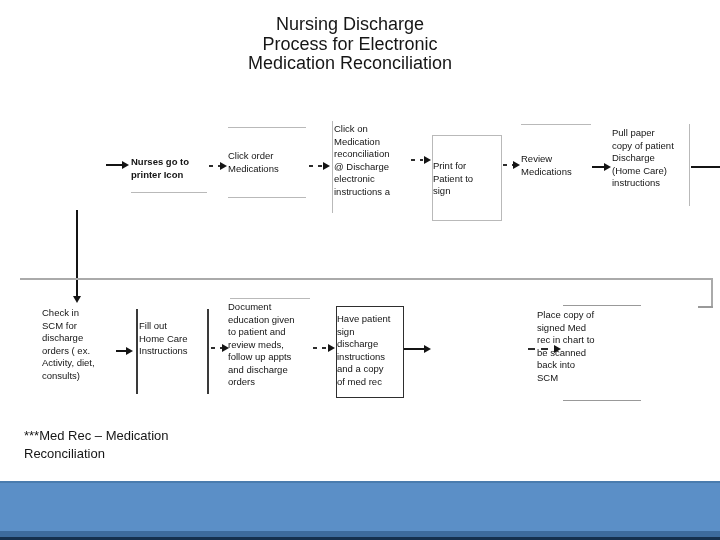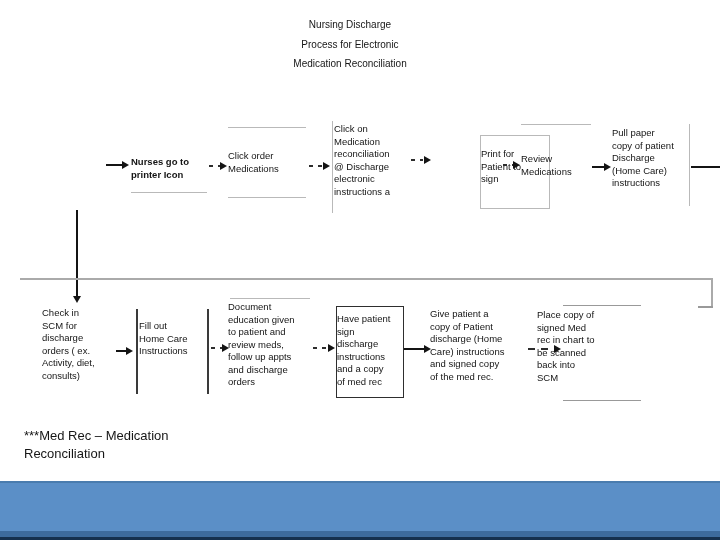--- a/index.html
+++ b/index.html
@@ -1,34 +1,34 @@
 <!DOCTYPE html>
 <html><head>
 <meta charset="utf-8">
 <style>
   html,body{margin:0;padding:0;background:#fff;}
   #stage{position:relative;width:720px;height:540px;background:#ffffff;overflow:hidden;
          font-family:"Liberation Sans",sans-serif;color:#111;}
   .abs{position:absolute;}
   
-  #title{top:15px;left:150px;width:400px;text-align:center;font-size:10px;line-height:19.5px;
+  #title{top:15px;left:150px;width:400px;text-align:center;font-size:18px;line-height:19.5px;
          white-space:pre-line;color:#161616;}
   #note{top:427px;left:24px;width:192px;text-align:left;font-size:13px;line-height:17.5px;
         white-space:pre-line;color:#161616;}
   
   .fbox{position:absolute;font-size:9.5px;line-height:12.5px;text-align:left;white-space:pre-line;color:#141414;}
   .t0{left:38px;top:128px;width:68px;height:70px;border:1.5px solid #4a4a4a;padding-top:5px;}
   .t1{left:131px;top:156px;width:76px;font-weight:bold;}
   .t1b{left:131px;top:192px;width:76px;border-top:1.5px solid #b9b9b9;}
   .t2{left:228px;top:150px;width:78px;}
   .t2t{left:228px;top:127px;width:78px;border-top:1.5px solid #b9b9b9;}
   .t2b{left:228px;top:197px;width:78px;border-top:1.5px solid #b9b9b9;}
   .t3{left:334px;top:123px;width:76px;}
   .t3l{left:332px;top:121px;width:0;height:92px;border-left:1.5px solid #b9b9b9;}
-  .t4{left:432px;top:135px;width:68px;height:60px;border:1.5px solid #b9b9b9;padding-top:12px;margin-left:48px;}
+  .t4{left:432px;top:135px;width:68px;height:60px;border:1.5px solid #b9b9b9;padding-top:24px;}
   .t5{left:521px;top:153px;width:70px;}
   .t5t{left:521px;top:124px;width:70px;border-top:1.5px solid #b9b9b9;}
   .t6{left:612px;top:127px;width:76px;}
   .t6r{left:689px;top:124px;width:0;height:82px;border-left:1.5px solid #b9b9b9;}
   .b0{left:42px;top:307px;width:72px;}
   .b1{left:139px;top:320px;width:66px;}
   .b1l{left:136px;top:309px;width:0;height:85px;border-left:2px solid #3a3a3a;}
   .b1r{left:207px;top:309px;width:0;height:85px;border-left:2px solid #3a3a3a;}
   .b2{left:228px;top:301px;width:84px;}
   .b2t{left:230px;top:298px;width:80px;border-top:1.5px solid #b9b9b9;}
@@ -126,26 +126,20 @@
 follow up appts
 and discharge
 orders</div>
   <div class="abs b2t"></div>
   <div class="fbox b3">Have patient
 sign
 discharge
 instructions
 and a copy
 of med rec</div>
-  <div class="fbox b4">Give patient a
-copy of Patient
-discharge (Home
-Care) instructions
-and signed copy
-of the med rec.</div>
   <div class="fbox b5">Place copy of
 signed Med
 rec in chart to
 be scanned
 back into
 SCM</div>
   <div class="abs b5t"></div>
   <div class="abs b5b"></div>
 
   <div class="hline" style="left:116px;top:350px;width:11px;"></div>

